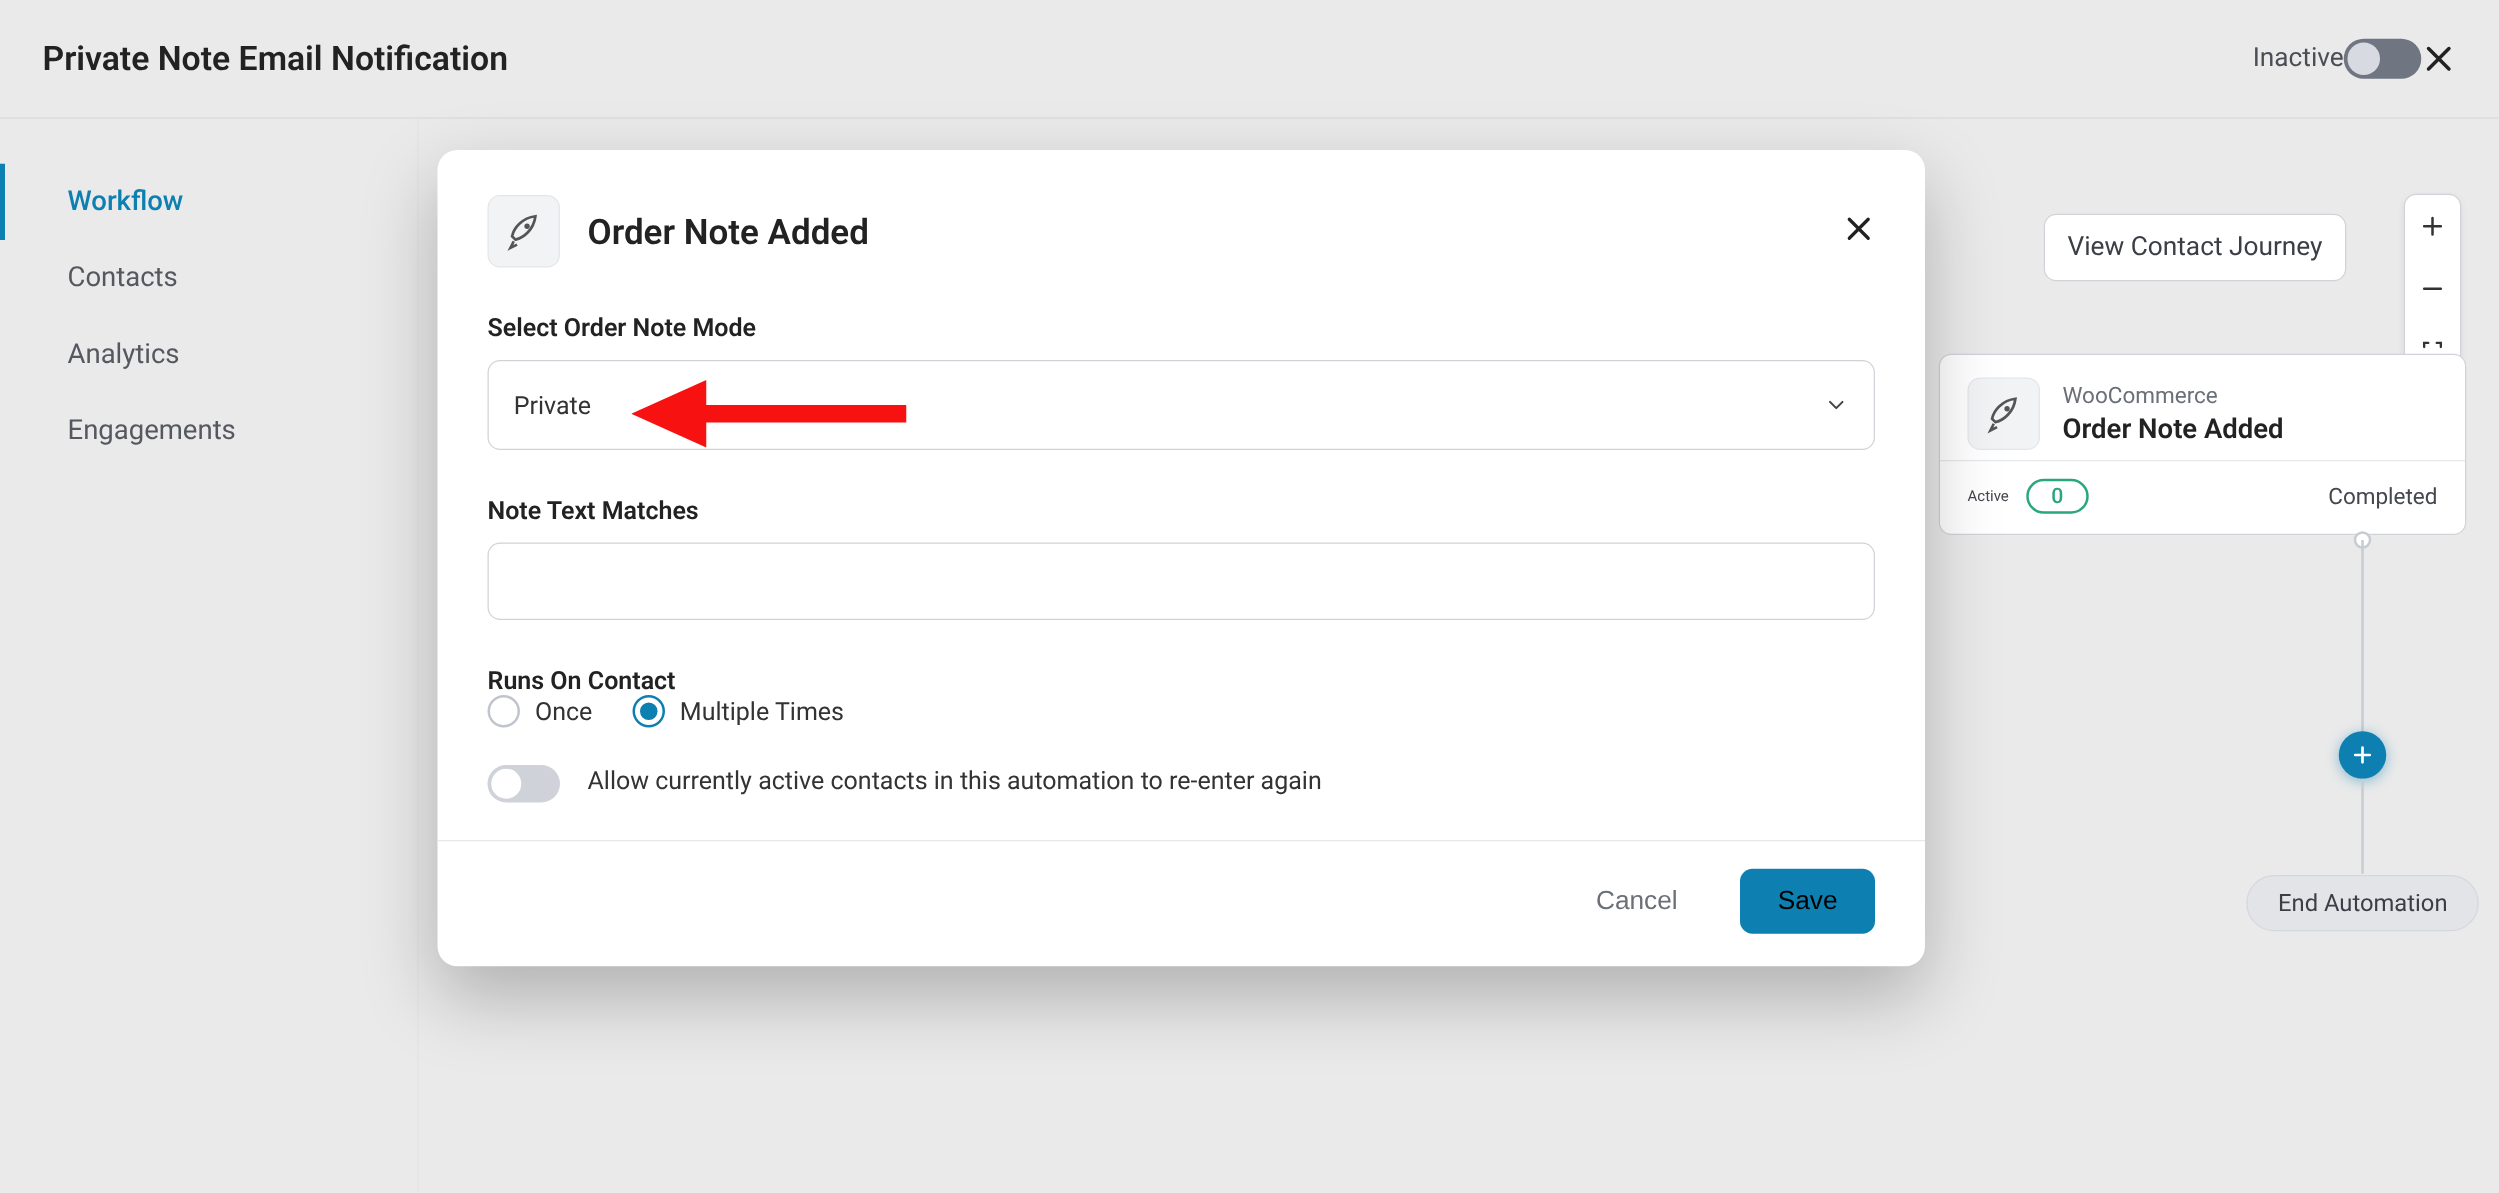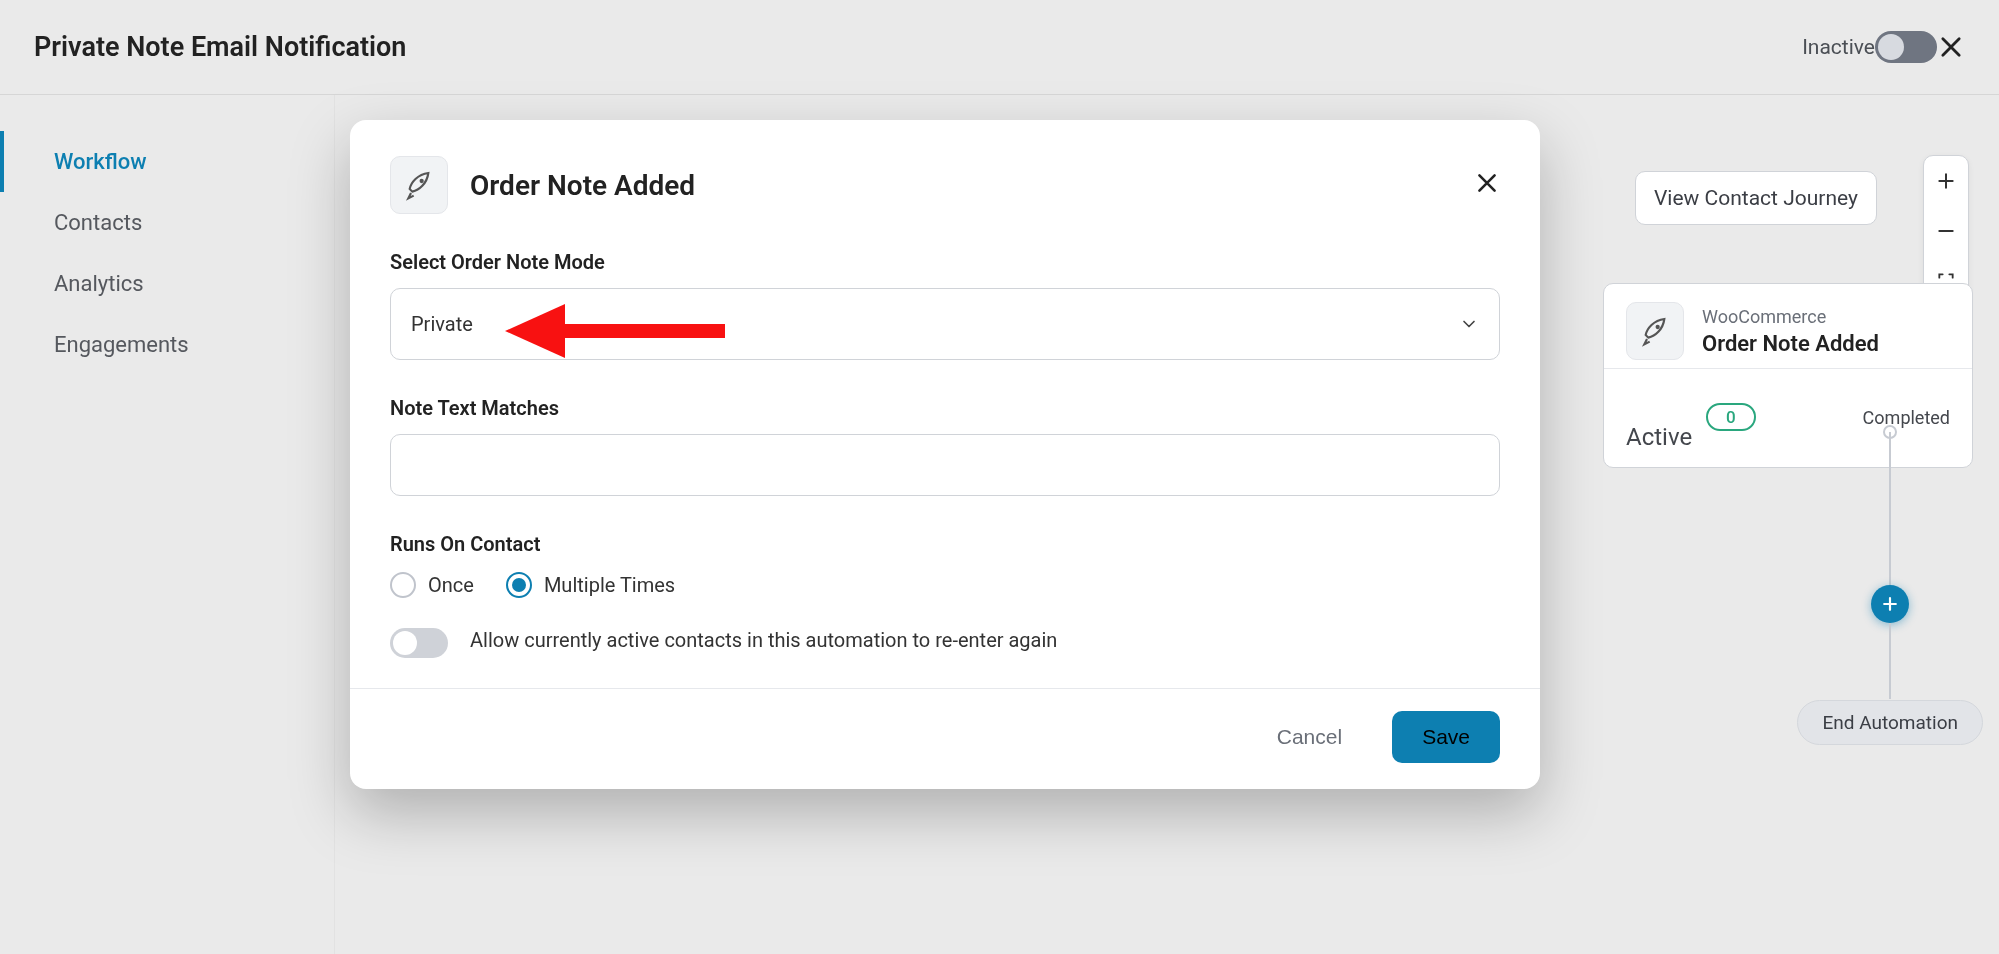--- a/index.html
+++ b/index.html
@@ -68,36 +68,36 @@
     box-shadow: 0 2px 6px rgba(0,0,0,0.06);
   }
   .zoom-btn {
     width: 44px; height: 50px; display:flex; align-items:center; justify-content:center;
     font-size: 26px; color:#333; cursor:pointer;
   }
 
   
   .trigger-card {
     position: absolute; top: 188px; right: 26px;
-    width: 370px; background: #fff; border: 1px solid #d0d3d8; border-radius: 10px;
+    width: 422px; background: #fff; border: 1px solid #d0d3d8; border-radius: 10px;
     padding: 0 0 0 0;
   }
   .trigger-inner { padding: 18px 22px 8px 22px; display:flex; gap: 18px; align-items:center; }
   .icon-box {
     width: 58px; height: 58px; background:#f1f3f5; border:1px solid #e4e6ea; border-radius:10px;
     display:flex; align-items:center; justify-content:center;
   }
   .trigger-texts { display:flex; flex-direction:column; gap:4px; }
   .trigger-source { color:#6a6f78; font-size:18px; }
   .trigger-title { color:#222; font-size:22px; font-weight:600; }
   .trigger-meta {
     display:flex; justify-content:space-between; align-items:center;
     border-top:1px solid #e6e8ec; padding: 14px 22px 16px 22px;
   }
-  .meta-left { font-size:24px; color:#44474d;margin-top:40px; }
+  .meta-left { font-size:12px; color:#44474d; }
   .badge-count {
     border:2px solid #2aa77e; color:#2aa77e; border-radius: 18px;
     padding: 2px 18px; font-size:17px; font-weight:500;
   }
   .meta-right { font-size:18px; color:#44474d; }
 
   .journey-node {
     position:absolute; top: 490px; right: 90px;
     width: 38px; height:38px; background:#0d7fb1; border-radius:50%;
     display:flex; align-items:center; justify-content:center; color:#fff;
@@ -133,21 +133,21 @@
     display:flex; align-items:center; justify-content:space-between;
     padding: 0 20px; font-size:20px; color:#333; cursor:pointer;
     margin-bottom: 36px;
   }
   .text-input {
     border:1px solid #d0d3d8; border-radius:10px; height:62px;
     padding: 0 20px; font-size:20px; color:#333; width:100%;
     margin-bottom: 36px;
   }
 
-  .runs-label { font-size:20px; font-weight:600; color:#222; margin-bottom:16px; }
+  .runs-label { font-size:20px; font-weight:600; color:#222; margin-bottom:0; }
   .radio-row { display:flex; gap:32px; align-items:center; margin-bottom:30px; }
   .radio { display:flex; align-items:center; gap:12px; font-size:20px; color:#333; cursor:pointer; }
   .radio-circle {
     width:26px; height:26px; border:2px solid #c0c4cc; border-radius:50%;
     display:flex; align-items:center; justify-content:center;
   }
   .radio-circle.checked { border-color:#0d7fb1; }
   .radio-circle.checked::after {
     content:""; width:14px; height:14px; background:#0d7fb1; border-radius:50%;
   }

